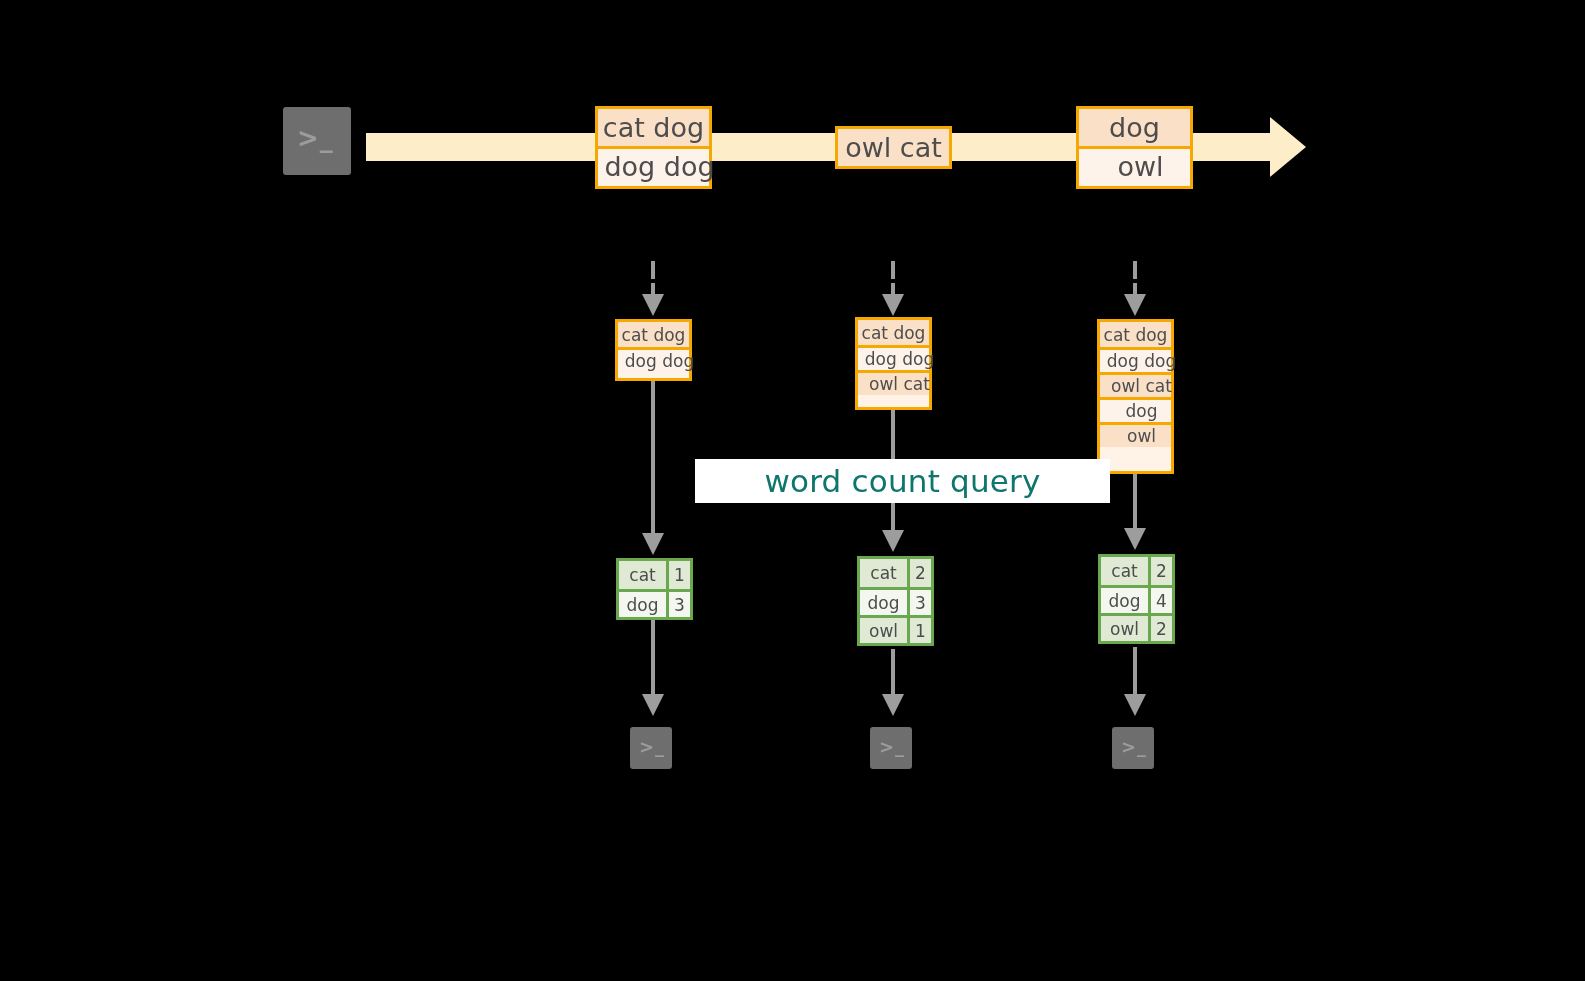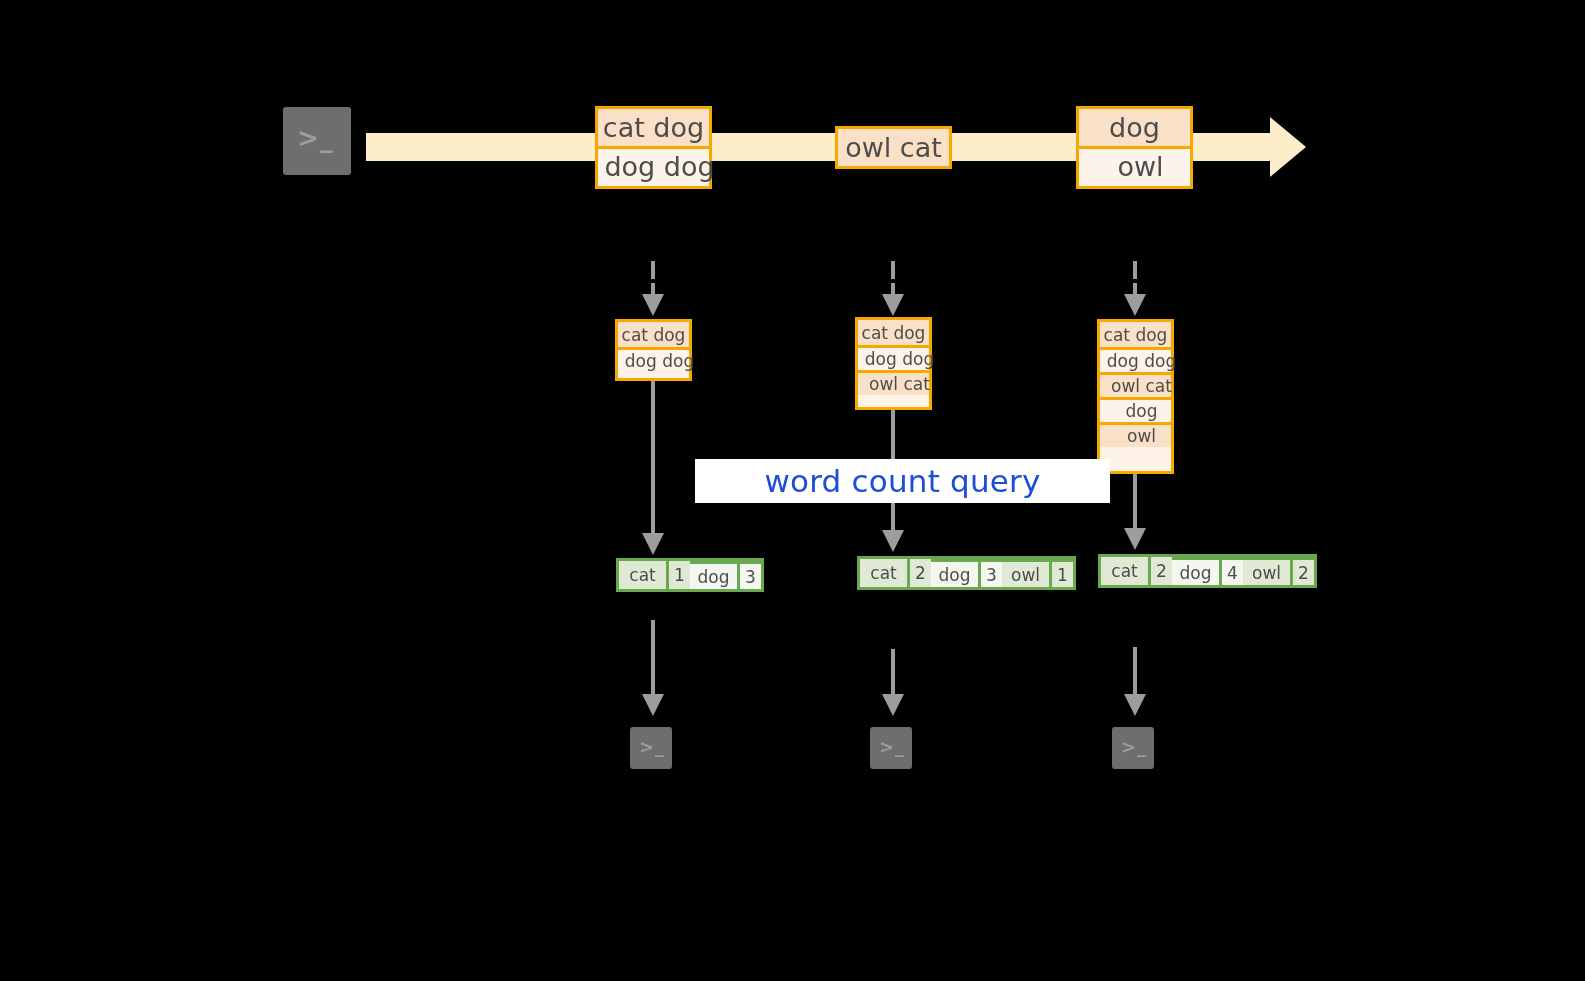--- a/index.html
+++ b/index.html
@@ -88,20 +88,21 @@
   
   .rec.sm .row { font-size: 17px; height: 25px; }
 
   
   .res {
     position: absolute;
     box-sizing: border-box;
     border: 3px solid #6aa84f;
     background: #eef3e8;
     display: flex;
+    flex-direction: column;
   }
   .res .rrow {
     display: flex;
     height: 28px;
     box-sizing: border-box;
   }
   .res .rrow + .rrow { border-top: 3px solid #6aa84f; }
   .res .rrow .wcell,
   .res .rrow .ccell {
     box-sizing: border-box;
@@ -131,21 +132,21 @@
     border-top: 22px solid #9d9d9d;
   }
 
   
   .query-label {
     position: absolute;
     background: #ffffff;
     display: flex;
     align-items: center;
     justify-content: center;
-    color: #1d4ed8;
+    color: #0f766e;
     font-size: 31px;
     letter-spacing: 0.2px;
     white-space: nowrap;
   }
 </style>
 </head>
 <body>
 
 <div id="canvas">
 

